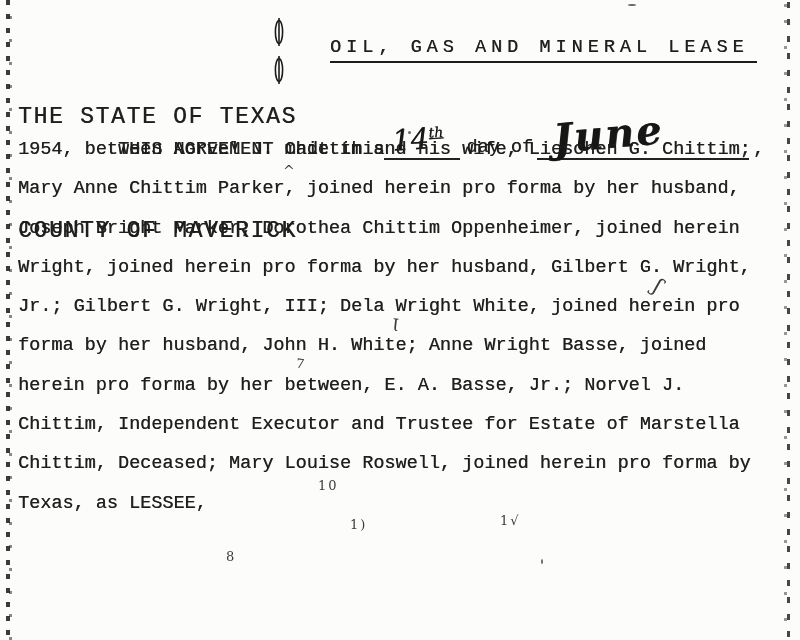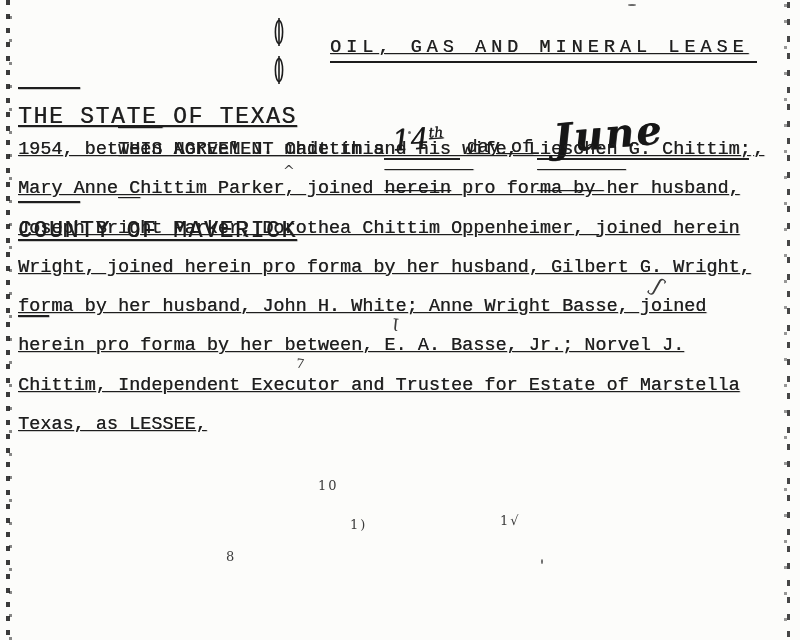--- a/index.html
+++ b/index.html
@@ -3,21 +3,21 @@
 <meta charset="utf-8">
 <style>
   html,body{margin:0;padding:0;background:#e8e8e4;}
   .page{
     position:relative;width:800px;height:640px;overflow:hidden;
     background:#fcfcfa;
     font-family:"Liberation Mono","DejaVu Sans Mono",monospace;
     color:#1e1e1e;
   }
   
-  .tw{ text-shadow:0.4px 0.3px 0.4px rgba(25,25,25,0.75);text-decoration:underline; }
+  .tw{ text-shadow:0.4px 0.3px 0.4px rgba(25,25,25,0.75); }
 
   
   .edge{position:absolute;top:0;bottom:0;pointer-events:none;}
   .edge-left{left:4px;width:9px;
     background:
       repeating-linear-gradient(179deg, rgba(25,25,25,.85) 0 5px, transparent 5px 14px),
       repeating-linear-gradient(181deg, transparent 0 9px, rgba(40,40,40,.55) 9px 12px, transparent 12px 23px);
     background-size:4px 100%,3px 100%;
     background-position:2px 0,5px 7px;
     background-repeat:repeat-y;
@@ -111,23 +111,25 @@
       </span>
       <span class="end-comma">,</span>
     </div>
   </div>
 
   <div class="body-text tw">
     <div class="line">1954, between Norvel J. Chittim and his wife, Lieschen G. Chittim;</div>
     <div class="line">Mary Anne Chittim Parker, joined herein pro forma by her husband,</div>
     <div class="line">Joseph Bright Parker; Dorothea Chittim Oppenheimer, joined herein</div>
     <div class="line">Wright, joined herein pro forma by her husband, Gilbert G. Wright,</div>
+    <div class="line">Jr.; Gilbert G. Wright, III; Dela Wright White, joined herein pro</div>
     <div class="line">forma by her husband, John H. White; Anne Wright Basse, joined</div>
     <div class="line">herein pro forma by her between, E. A. Basse, Jr.; Norvel J.</div>
     <div class="line">Chittim, Independent Executor and Trustee for Estate of Marstella</div>
+    <div class="line">Chittim, Deceased; Mary Louise Roswell, joined herein pro forma by</div>
     <div class="line">Texas, as LESSEE,</div>
   </div>
 
   <span class="pa a1">^</span>
   <span class="pa a2">ʃ</span>
   <span class="pa a3">Ɩ</span>
   <span class="pa a4">7</span>
   <span class="pa a5">10</span>
   <span class="pa a6">1)</span>
   <span class="pa a7">1√</span>

